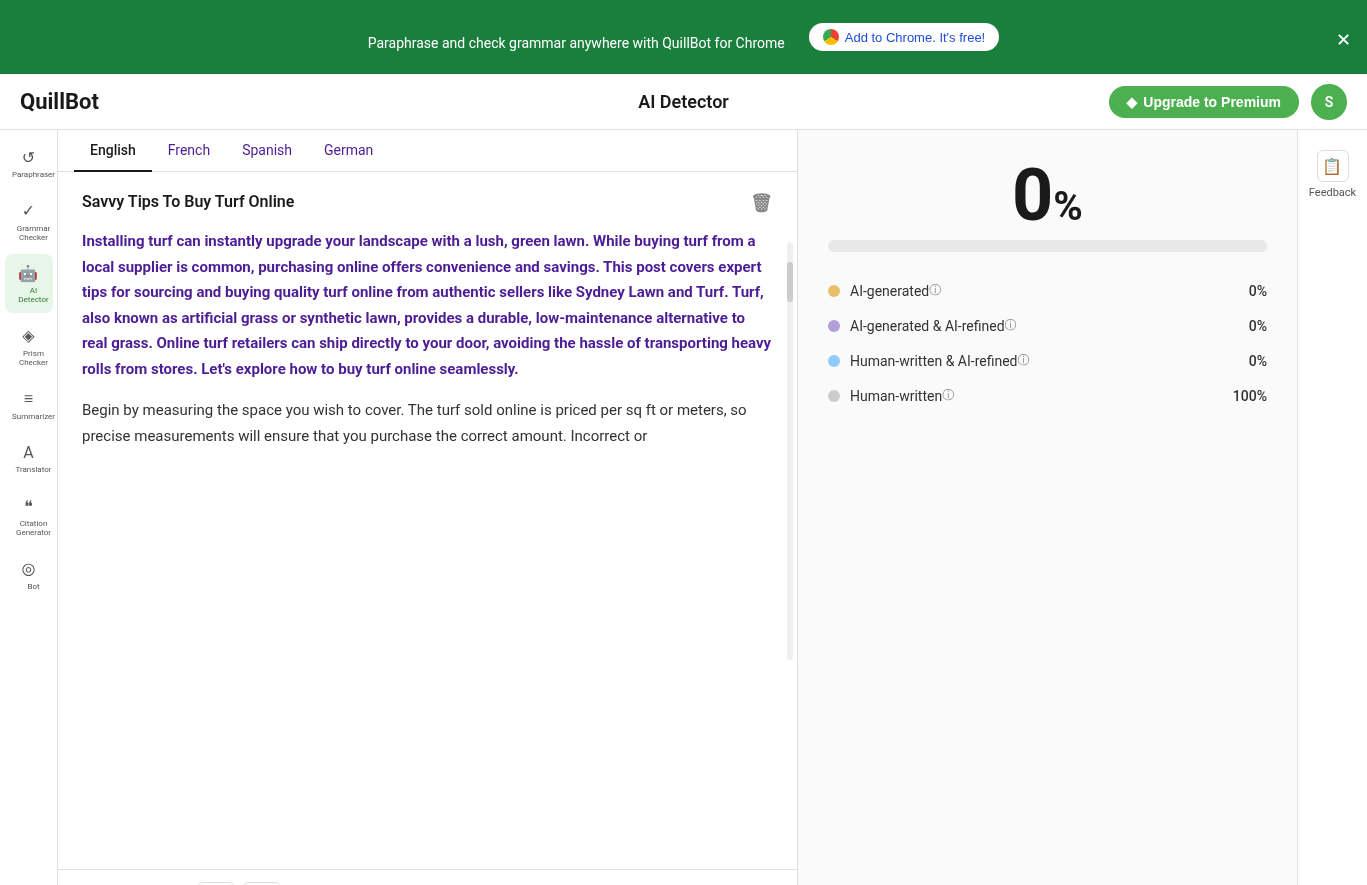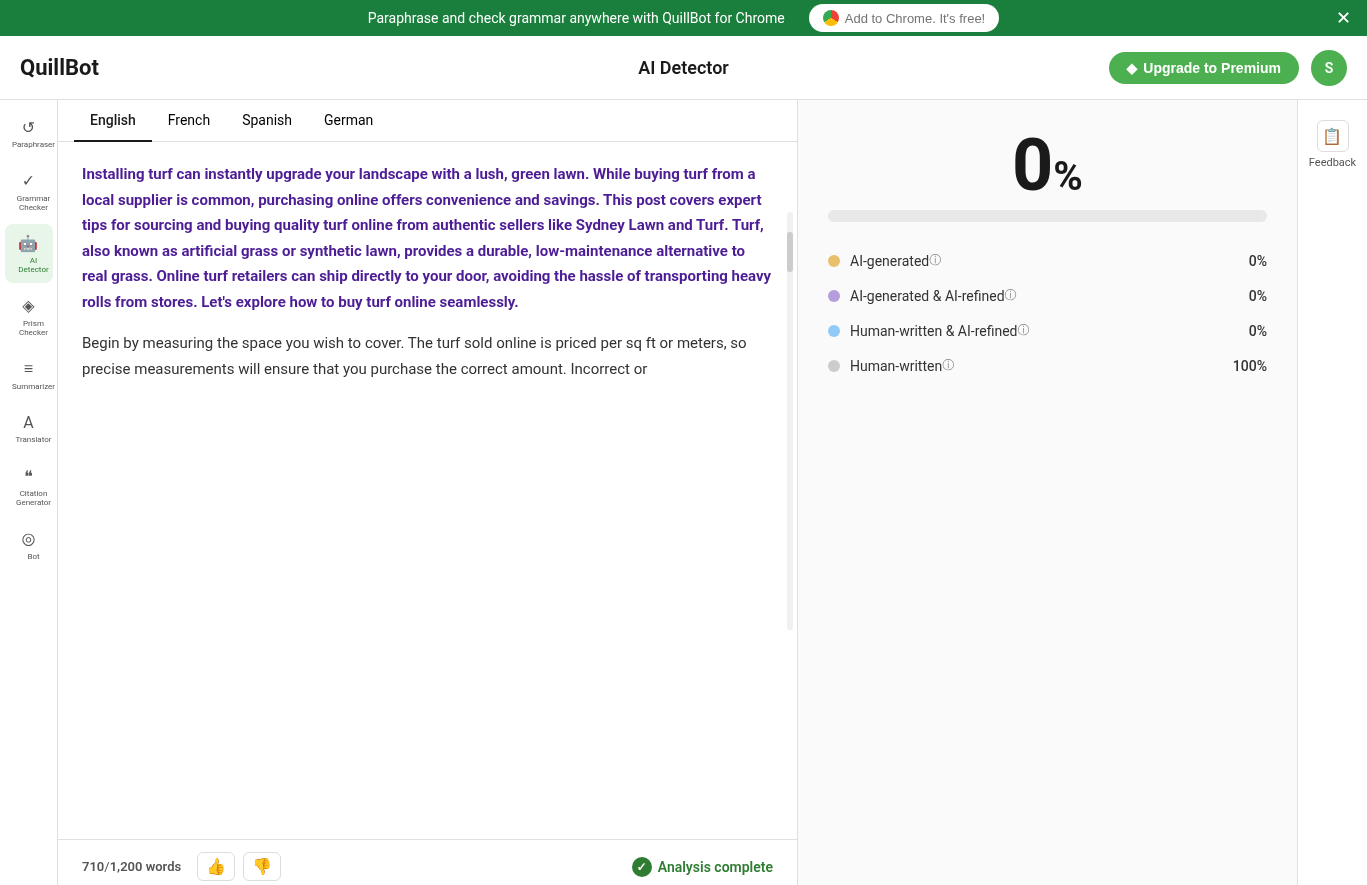--- a/index.html
+++ b/index.html
@@ -3,31 +3,31 @@
   <meta charset="utf-8">
   <style>
     * { margin: 0; padding: 0; box-sizing: border-box; }
     body { font-family: -apple-system, BlinkMacSystemFont, 'Segoe UI', Roboto, sans-serif; background: #f5f5f5; overflow: hidden; }
 
     
     .top-banner {
       background: #1a7f3c;
       color: white;
       text-align: center;
-      padding: 4px 16px;
-      font-size: 14px;
-      display: flex;
-      align-items: center;
+      padding: 23px 16px;
+      font-size: 14px;
+      display: flex;
+      align-items: flex-end;
       justify-content: center;
       gap: 24px;
       position: relative;
     }
     .top-banner .add-chrome-btn {
       background: white;
-      color: #737373;
+      color: #1d4ed8;
       border: none;
       border-radius: 20px;
       padding: 6px 14px;
       font-size: 13px;
       font-weight: 500;
       cursor: pointer;
       display: flex;
       align-items: center;
       gap: 6px;
     }
@@ -48,21 +48,21 @@
       display: inline-block;
     }
 
     
     .header {
       background: white;
       border-bottom: 1px solid #e0e0e0;
       display: flex;
       align-items: center;
       padding: 0 20px;
-      height: 64px;
+      height: 56px;
     }
     .logo {
       font-size: 22px;
       font-weight: 700;
       color: #1a1a1a;
       flex: 1;
     }
     .header-title {
       font-size: 18px;
       font-weight: 600;
@@ -165,21 +165,21 @@
     
     .lang-tabs {
       display: flex;
       border-bottom: 1px solid #e0e0e0;
       padding: 0 16px;
       background: white;
     }
     .lang-tab {
       padding: 12px 16px;
       font-size: 14px;
-      color: #000000;
+      color: #4c1d95;
       cursor: pointer;
       border-bottom: 2px solid transparent;
       margin-bottom: -1px;
     }
     .lang-tab.active {
       color: #1a1a1a;
       font-weight: 500;
       border-bottom-color: #1a1a1a;
     }
 
@@ -460,20 +460,24 @@
     <div class="text-panel">
 
       <div class="lang-tabs">
         <div class="lang-tab active">English</div>
         <div class="lang-tab">French</div>
         <div class="lang-tab">Spanish</div>
         <div class="lang-tab">German</div>
       </div>
 
       <div class="text-content-wrapper">
+        <div class="text-title">
+          <span>Savvy Tips To Buy Turf Online</span>
+          <span class="delete-icon">🗑</span>
+        </div>
         <div class="text-body">
           <p>
             <span class="highlight-green">Installing turf can instantly upgrade your landscape with a lush, green lawn. While buying turf from a local supplier is common, purchasing online offers convenience and savings. This post covers expert tips for sourcing and buying quality turf online from authentic sellers like Sydney Lawn and Turf. Turf, also known as artificial grass or synthetic lawn, provides a durable, low-maintenance alternative to real grass. Online turf retailers can ship directly to your door, avoiding the hassle of transporting heavy rolls from stores. Let's explore how to buy turf online seamlessly.</span>
           </p>
           <p>Begin by measuring the space you wish to cover. The turf sold online is priced per sq ft or meters, so precise measurements will ensure that you purchase the correct amount. Incorrect or</p>
         </div>
         <div class="scrollbar-track">
           <div class="scrollbar-thumb"></div>
         </div>
       </div>

